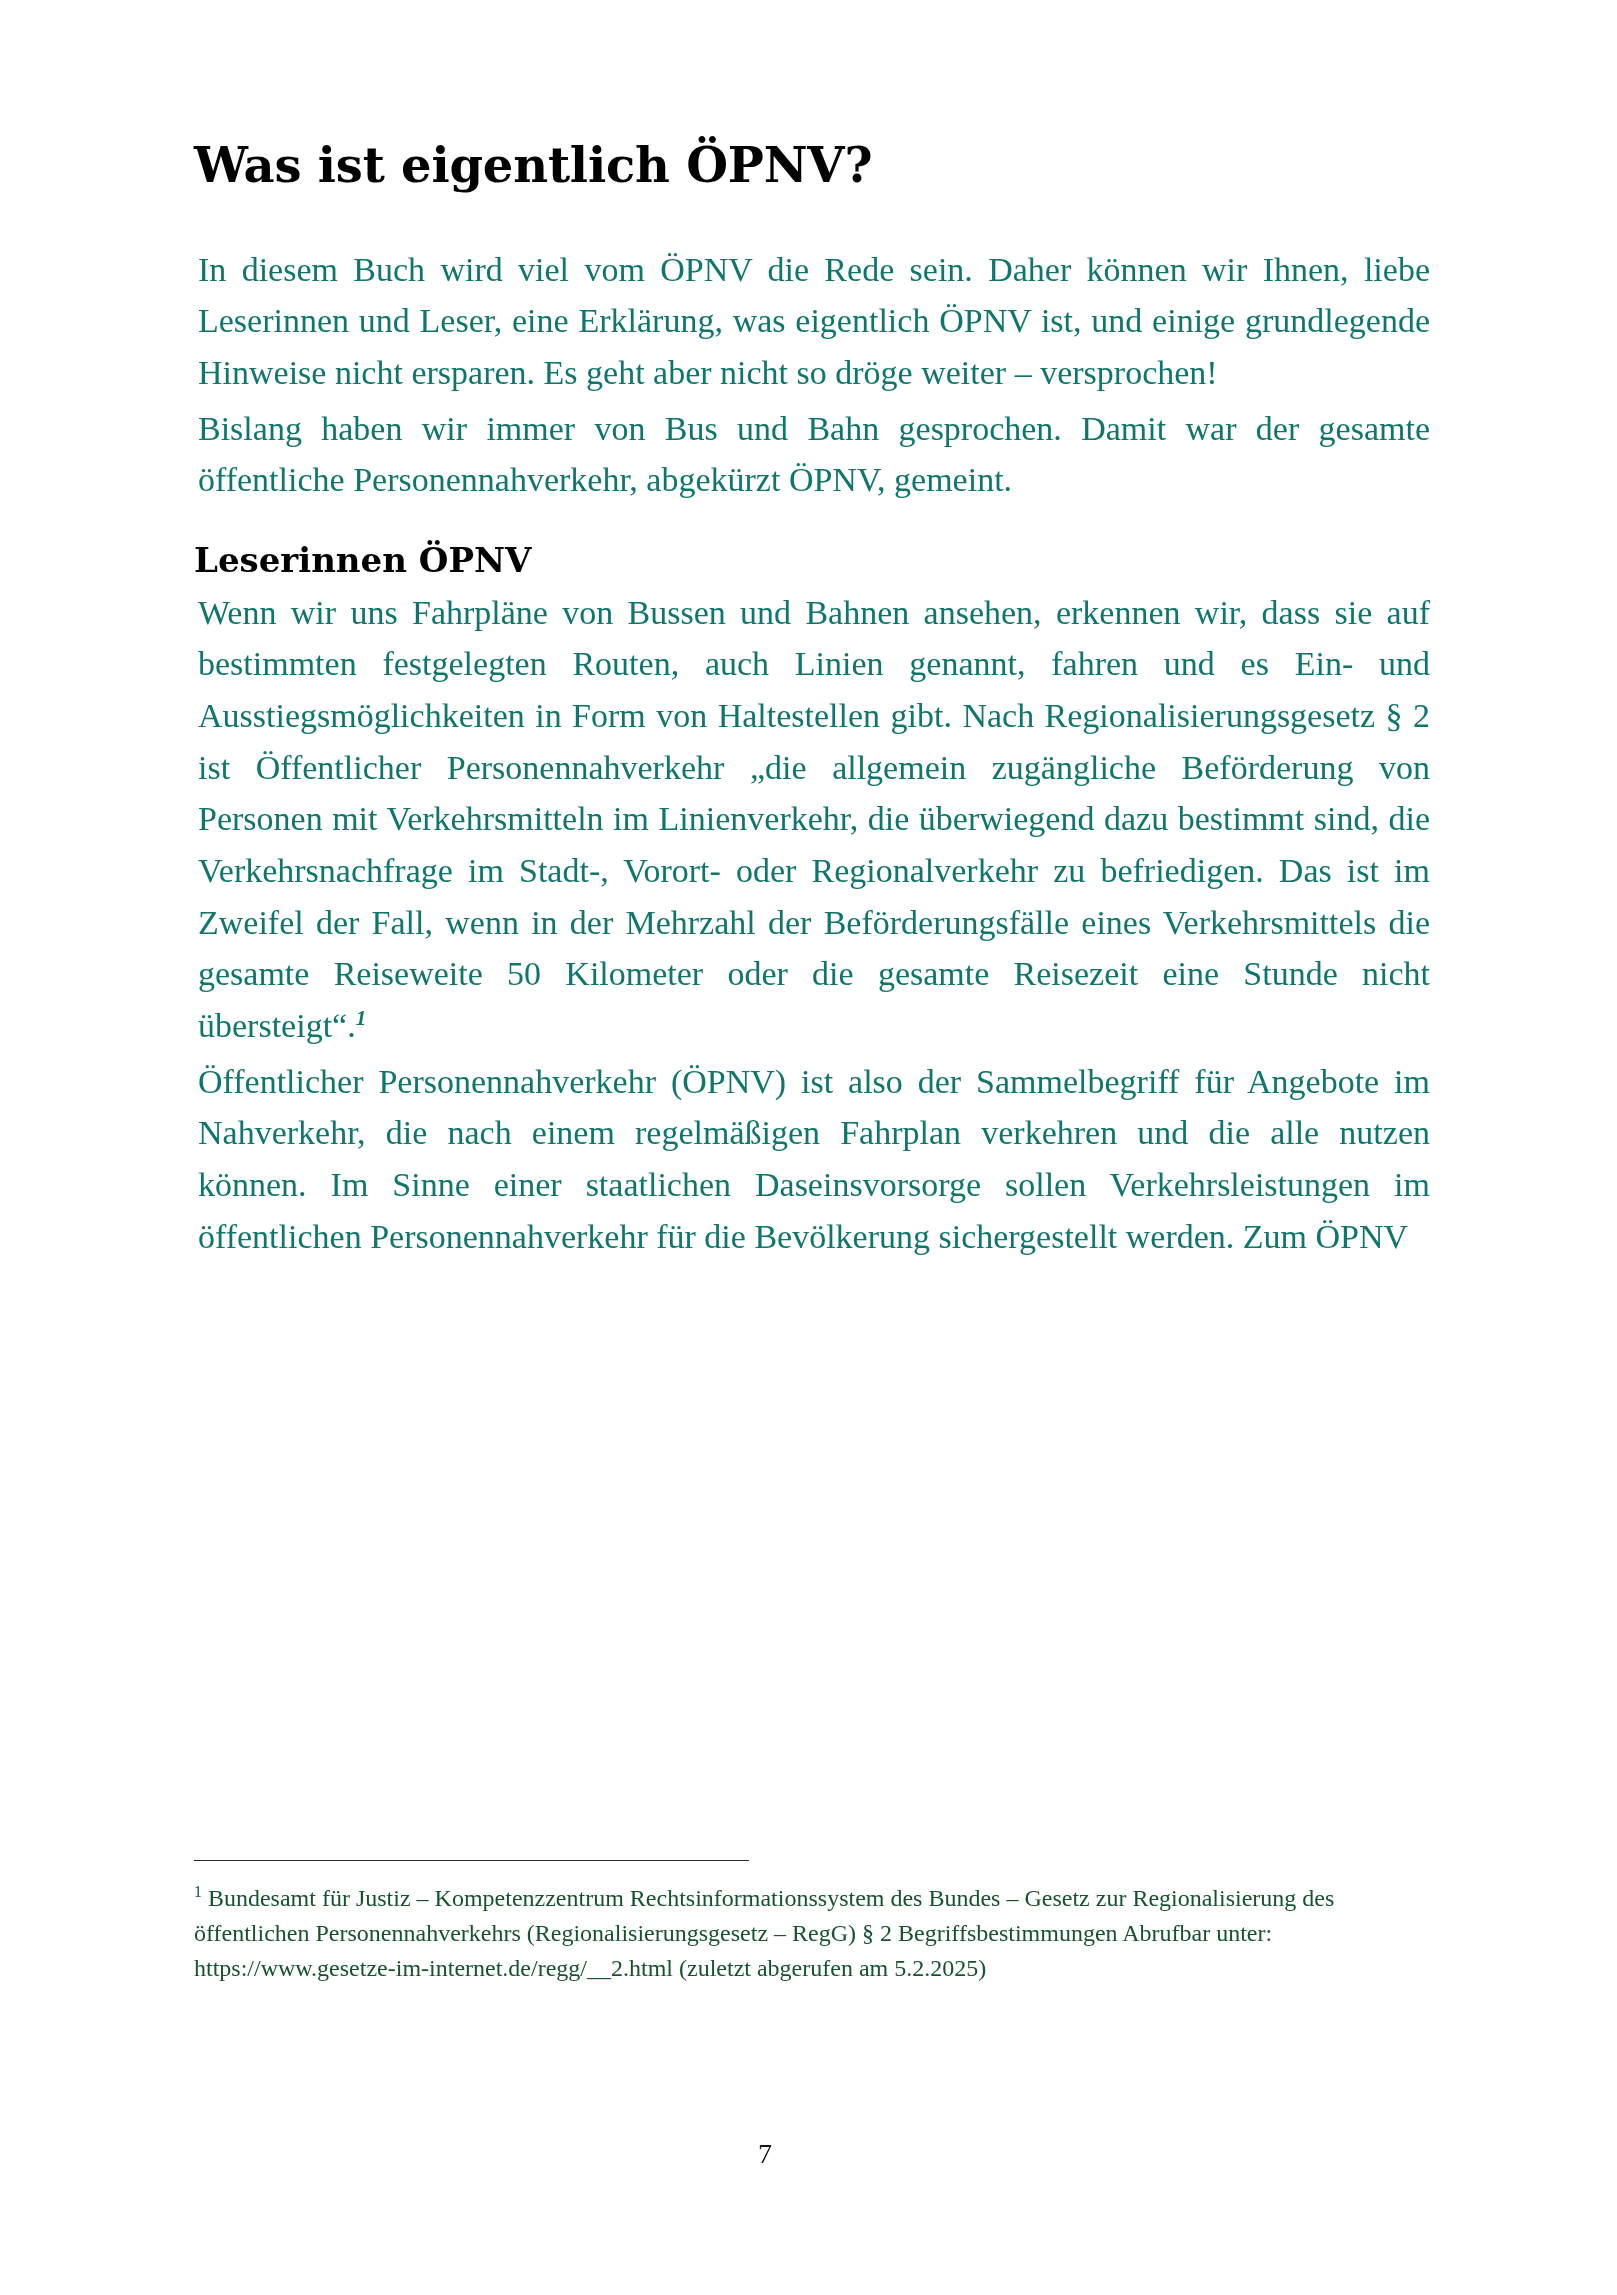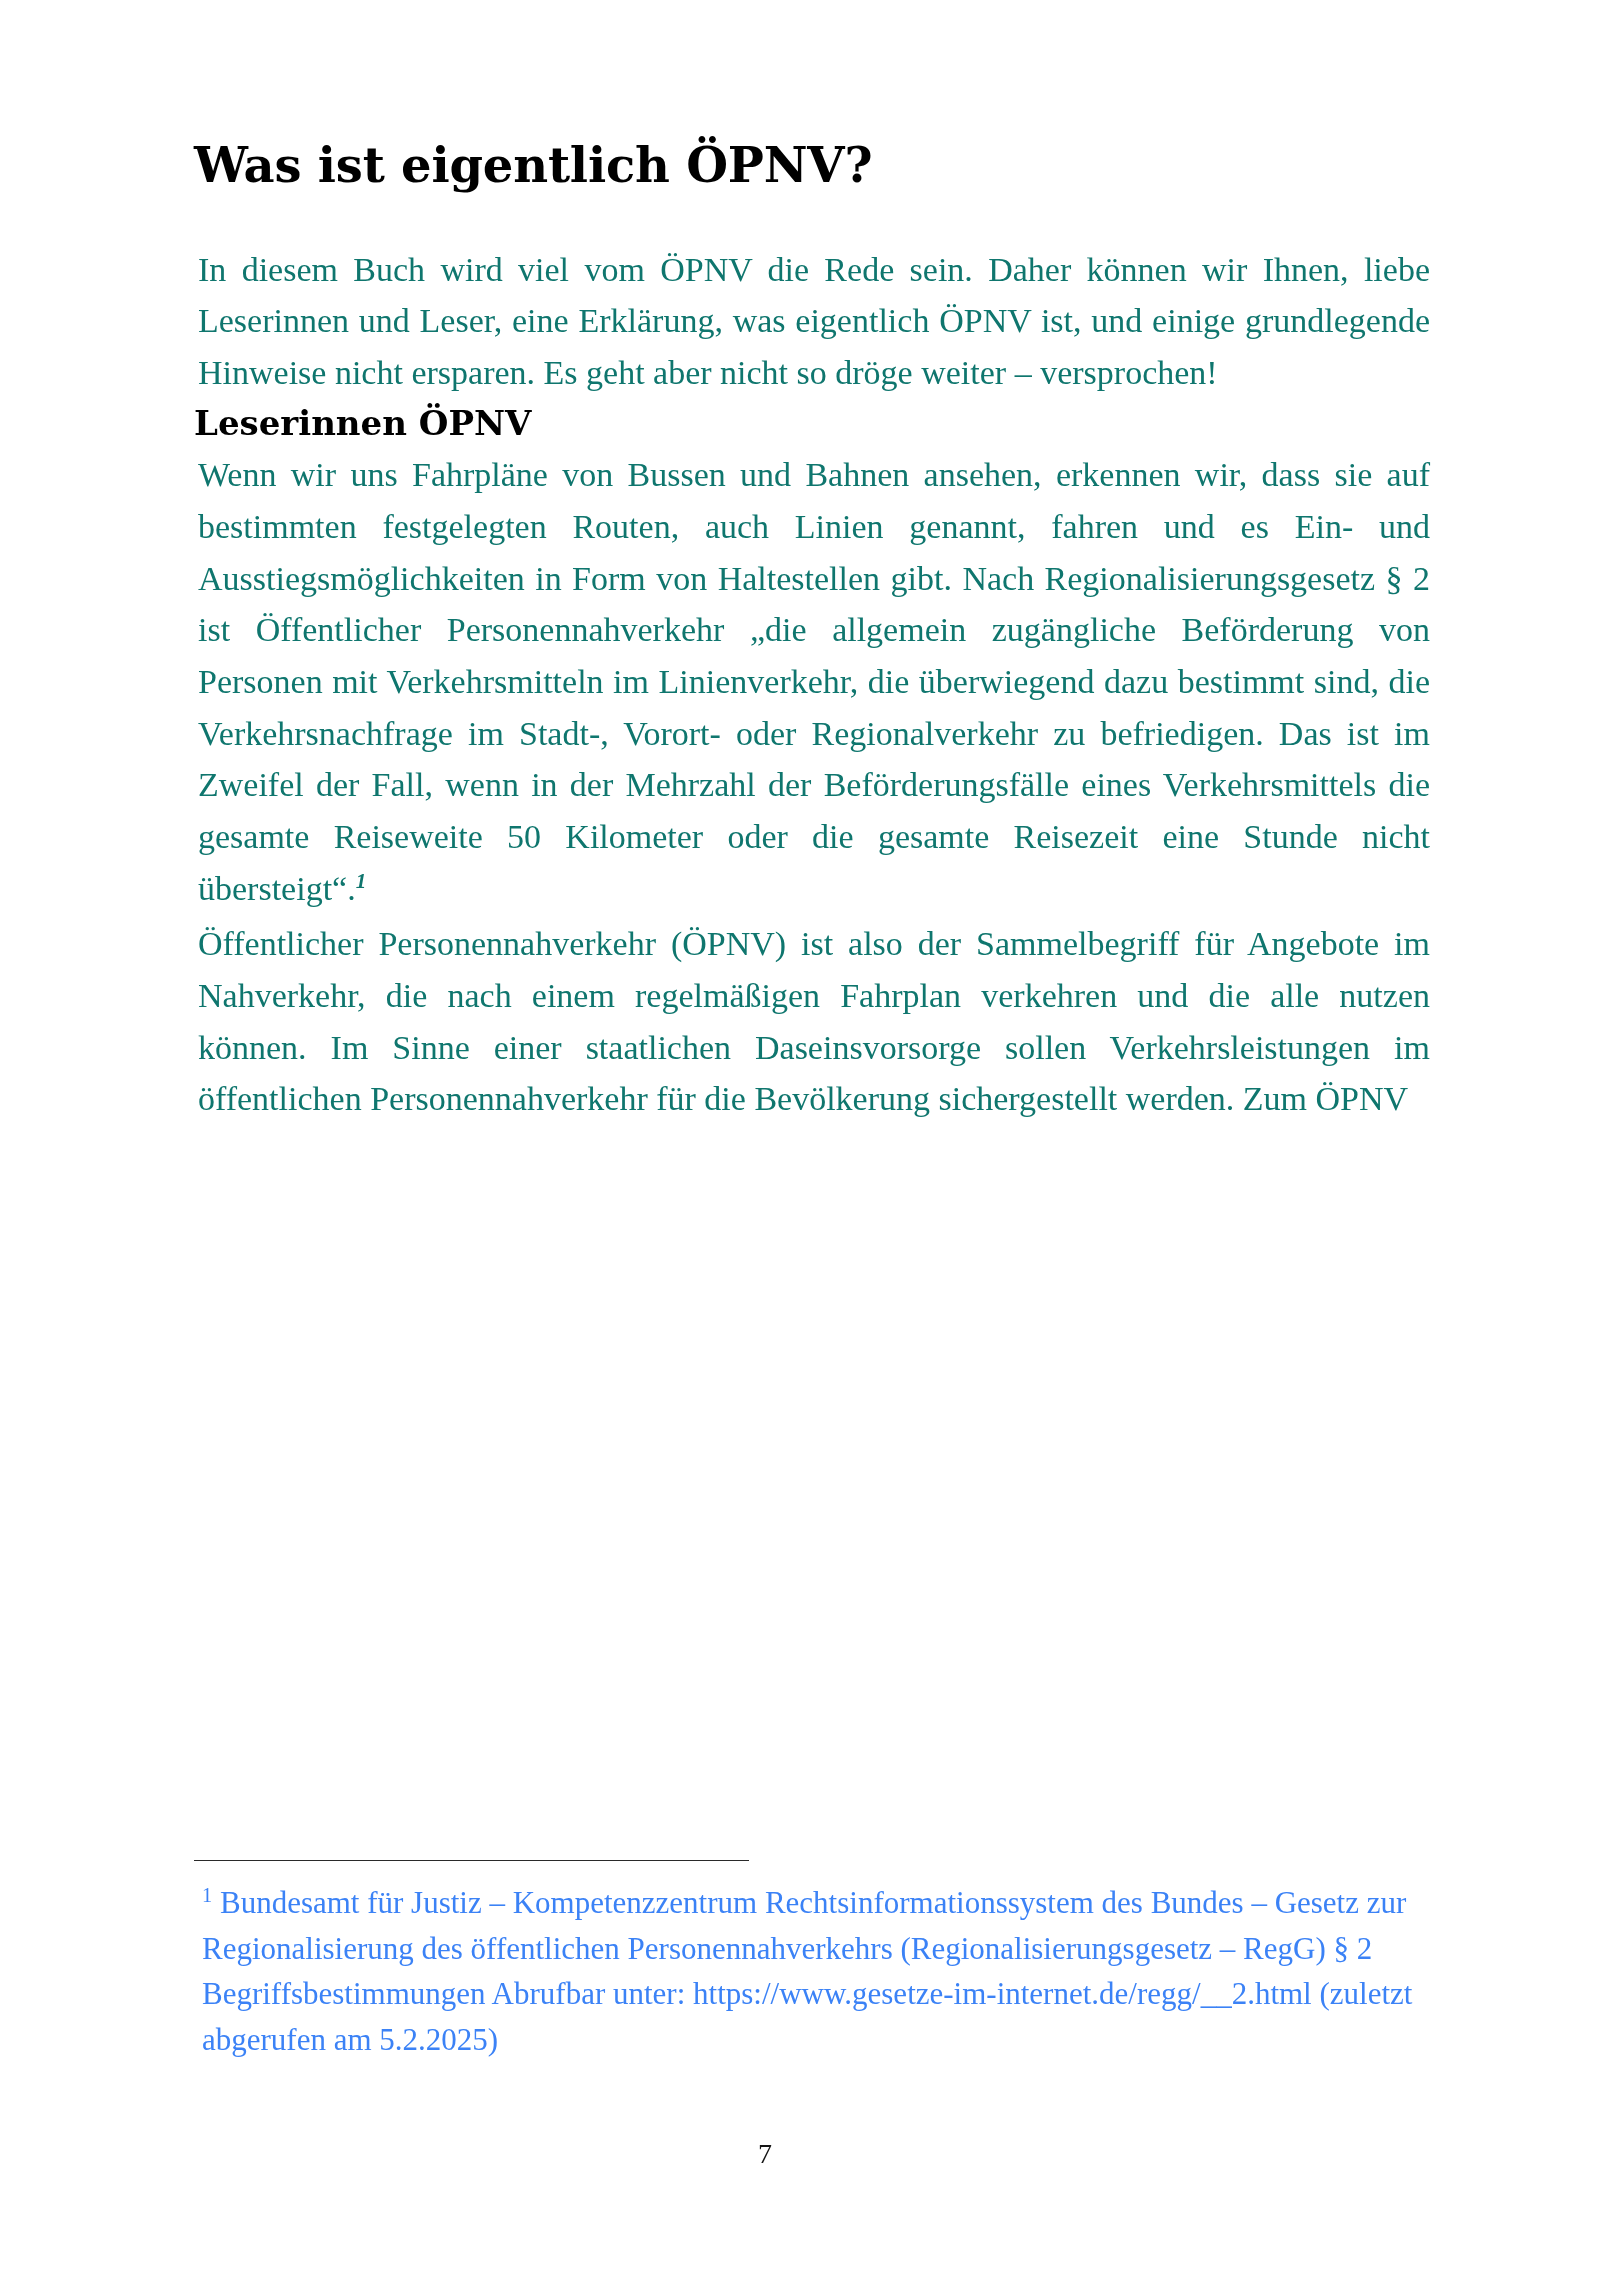--- a/index.html
+++ b/index.html
@@ -70,24 +70,24 @@
     top: 1860px;
     width: 1240px;
   }
   .fn-rule {
     width: 555px;
     height: 1.4px;
     background: #2a2a2a;
     margin: 0 0 18.5px 0;
   }
   .fn-text {
-    font-size: 31px;
+    font-size: 24px;
     line-height: 1.47;
-    margin: 8px;
-    color: #3b82f6;
+    margin: 0;
+    color: #14532d;
   }
   .fn-text sup {
     font-size: 0.66em;
     vertical-align: super;
   }
   .page-number {
     position: absolute;
     left: 0;
     right: 0;
     top: 2138px;
@@ -99,20 +99,21 @@
 </head>
 <body>
 
 <div class="page">
   <div class="content">
 
     <h1 class="page-title">Was ist eigentlich ÖPNV?</h1>
 
     <p class="body-par">In diesem Buch wird viel vom ÖPNV die Rede sein. Daher können wir Ihnen, liebe Leserinnen und Leser, eine Erklärung, was eigentlich ÖPNV ist, und einige grundlegende Hinweise nicht ersparen. Es geht aber nicht so dröge weiter – versprochen!</p>
 
+    <p class="body-par gap-after">Bislang haben wir immer von Bus und Bahn gesprochen. Damit war der gesamte öffentliche Personennahverkehr, abgekürzt ÖPNV, gemeint.</p>
 
     <h2 class="sub-head">Leserinnen ÖPNV</h2>
 
     <p class="body-par"><span>Wenn wir uns Fahrpläne von Bussen und Bahnen ansehen, erkennen wir, dass sie auf bestimmten festgelegten Routen, auch Linien genannt, fahren und es Ein- und Ausstiegsmöglichkeiten in Form von Haltestellen gibt. Nach Regionalisierungsgesetz § 2 ist Öffentlicher Personennahverkehr „die allgemein zugängliche Beförderung von Personen mit Verkehrsmitteln im Linienverkehr, die überwiegend dazu bestimmt sind, die Verkehrsnachfrage im Stadt-, Vorort- oder Regionalverkehr zu befriedigen. Das ist im Zweifel der Fall, wenn in der Mehrzahl der Beförderungsfälle eines Verkehrsmittels die gesamte Reiseweite 50 Kilometer oder die gesamte Reisezeit eine Stunde nicht übersteigt“.</span><sup class="fn-ref">1</sup></p>
 
     <p class="body-par">Öffentlicher Personennahverkehr (ÖPNV) ist also der Sammelbegriff für Angebote im Nahverkehr, die nach einem regelmäßigen Fahrplan verkehren und die alle nutzen können. Im Sinne einer staatlichen Daseinsvorsorge sollen Verkehrsleistungen im öffentlichen Personennahverkehr für die Bevölkerung sichergestellt werden. Zum ÖPNV</p>
 
   </div>
 
   <div class="footnote-area">

